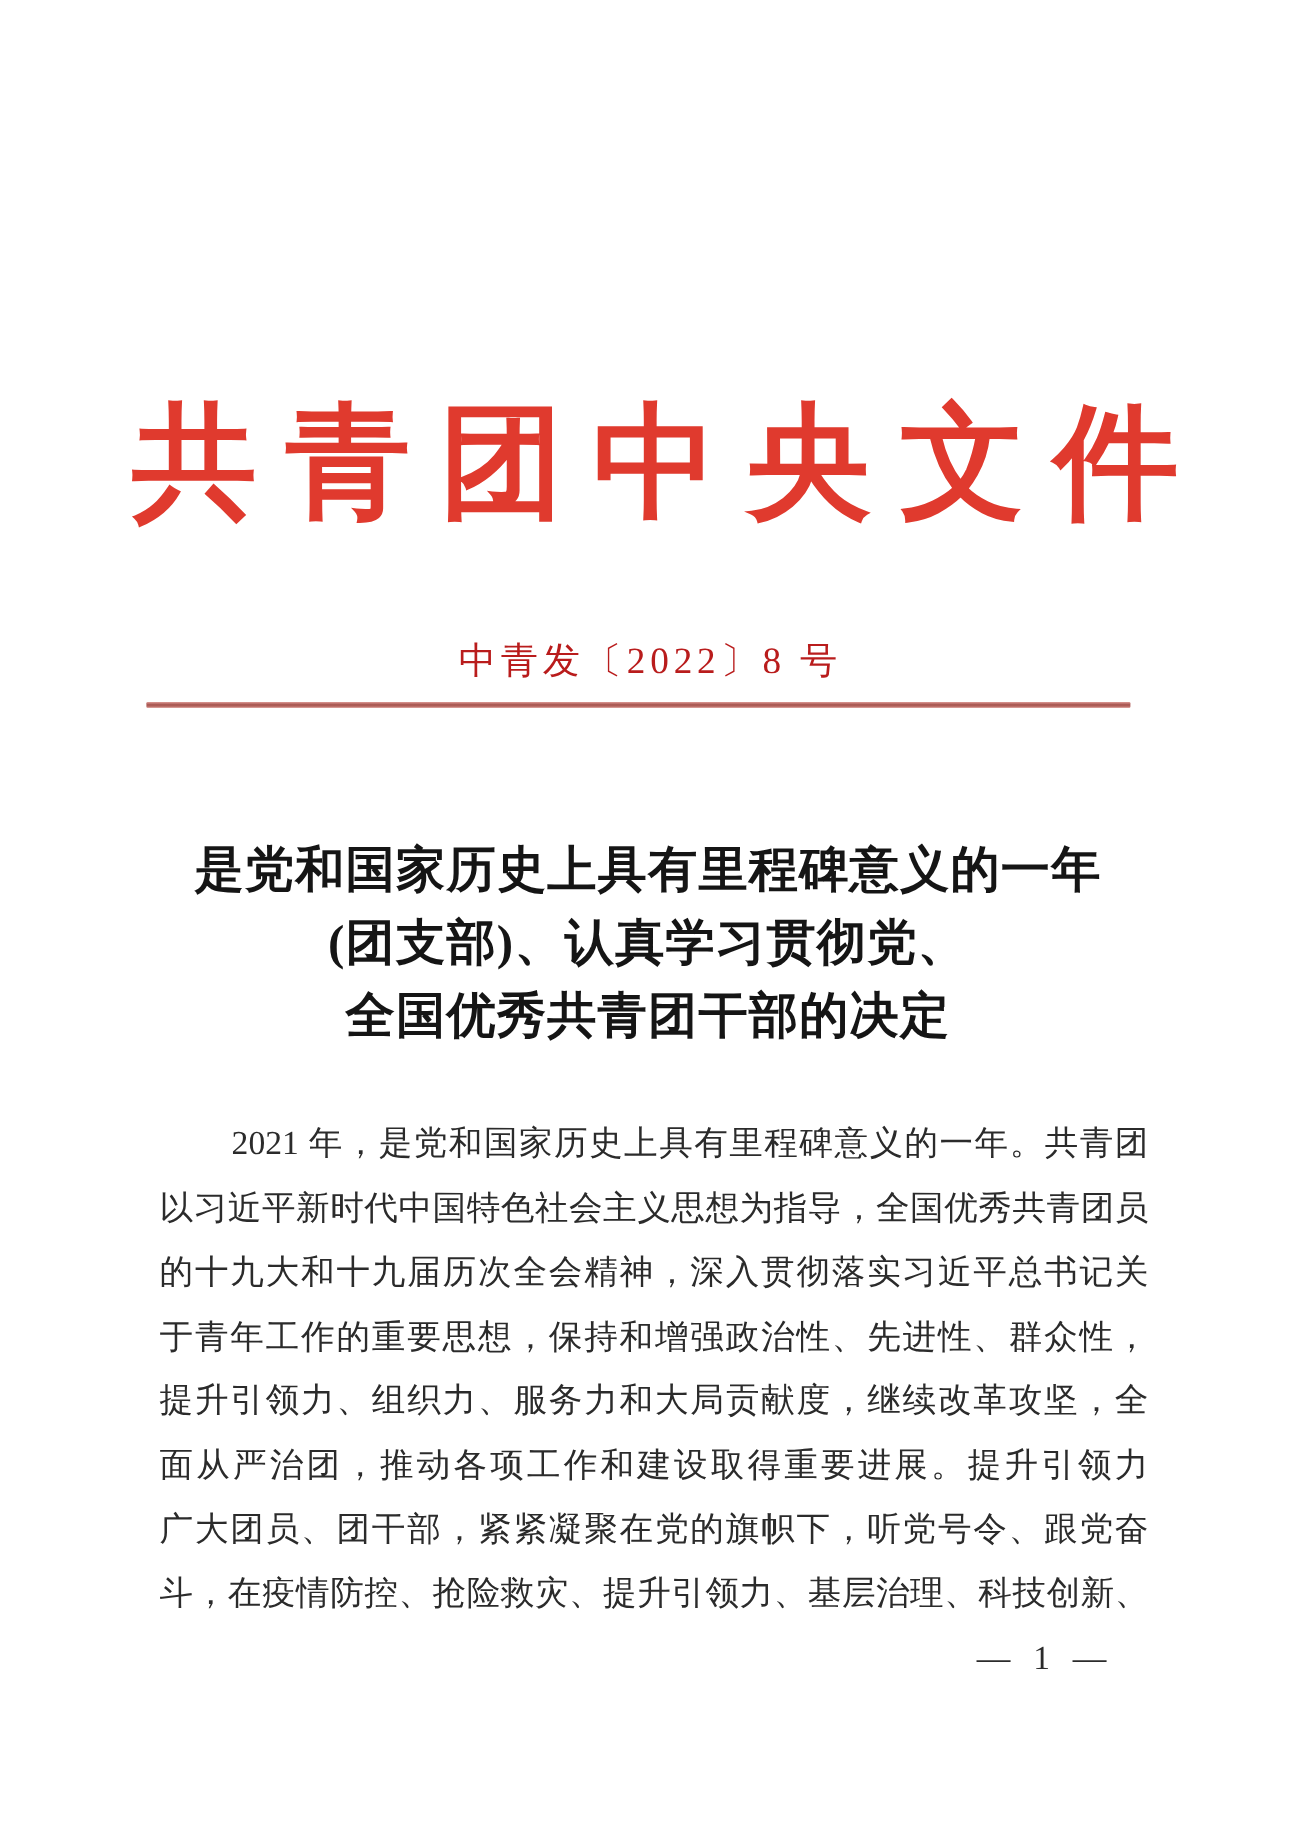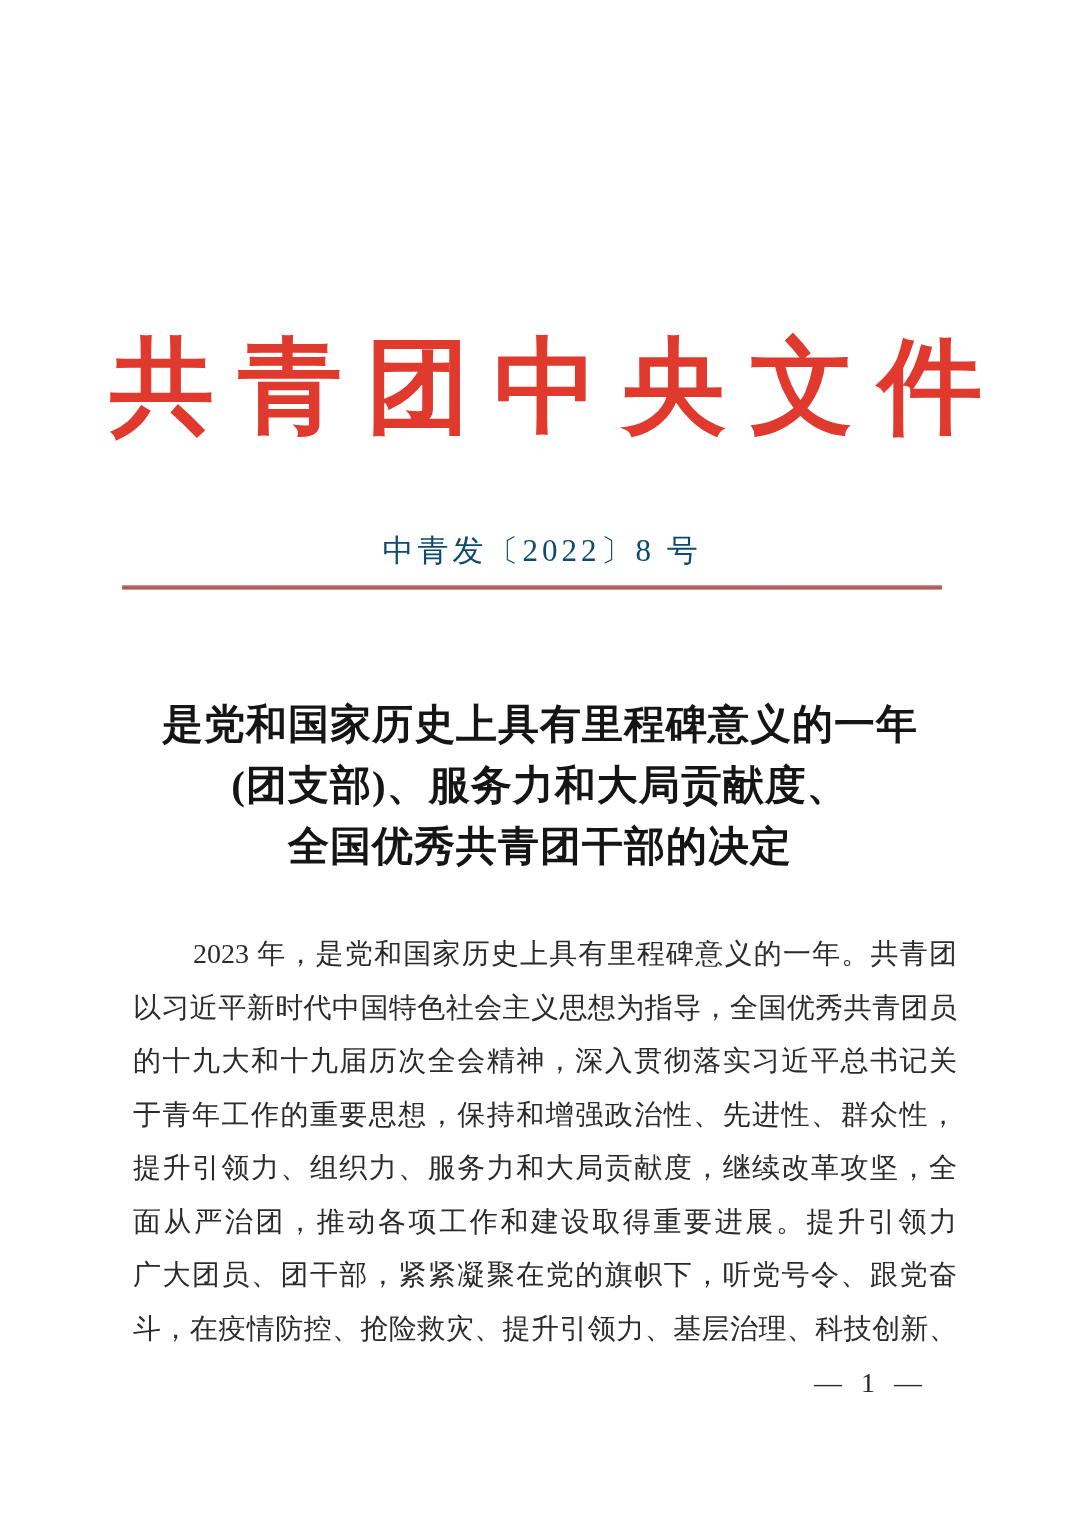--- a/index.html
+++ b/index.html
@@ -32,21 +32,21 @@
     font-family: "Liberation Serif", "DejaVu Serif", serif;
   }
   .doc-number {
     position: absolute;
     top: 533px;
     left: 0;
     width: 100%;
     text-align: center;
     font-size: 31px;
     line-height: 36px;
-    color: #0c4a6e;
+    color: #b91c1c;
     letter-spacing: 4px;
     padding-left: 4px;
     box-sizing: border-box;
   }
   .red-rule {
     position: absolute;
     top: 585px;
     left: 122px;
     width: 820px;
     height: 5px;
@@ -99,26 +99,26 @@
 <div class="page">
 
   <h1 class="red-title">共青团中央文件</h1>
 
   <div class="doc-number">中青发〔2022〕8 号</div>
 
   <div class="red-rule"></div>
 
   <div class="doc-title">
     <div>是党和国家历史上具有里程碑意义的一年</div>
-    <div>(团支部)、服务力和大局贡献度、</div>
+    <div>(团支部)、认真学习贯彻党、</div>
     <div>全国优秀共青团干部的决定</div>
   </div>
 
   <div class="body-text">
-    <div class="body-line indent">2023 年，是党和国家历史上具有里程碑意义的一年。共青团</div>
+    <div class="body-line indent">2021 年，是党和国家历史上具有里程碑意义的一年。共青团</div>
     <div class="body-line">以习近平新时代中国特色社会主义思想为指导，全国优秀共青团员</div>
     <div class="body-line">的十九大和十九届历次全会精神，深入贯彻落实习近平总书记关</div>
     <div class="body-line">于青年工作的重要思想，保持和增强政治性、先进性、群众性，</div>
     <div class="body-line">提升引领力、组织力、服务力和大局贡献度，继续改革攻坚，全</div>
     <div class="body-line">面从严治团，推动各项工作和建设取得重要进展。提升引领力</div>
     <div class="body-line">广大团员、团干部，紧紧凝聚在党的旗帜下，听党号令、跟党奋</div>
     <div class="body-line">斗，在疫情防控、抢险救灾、提升引领力、基层治理、科技创新、</div>
   </div>
 
   <div class="page-number">— 1 —</div>

